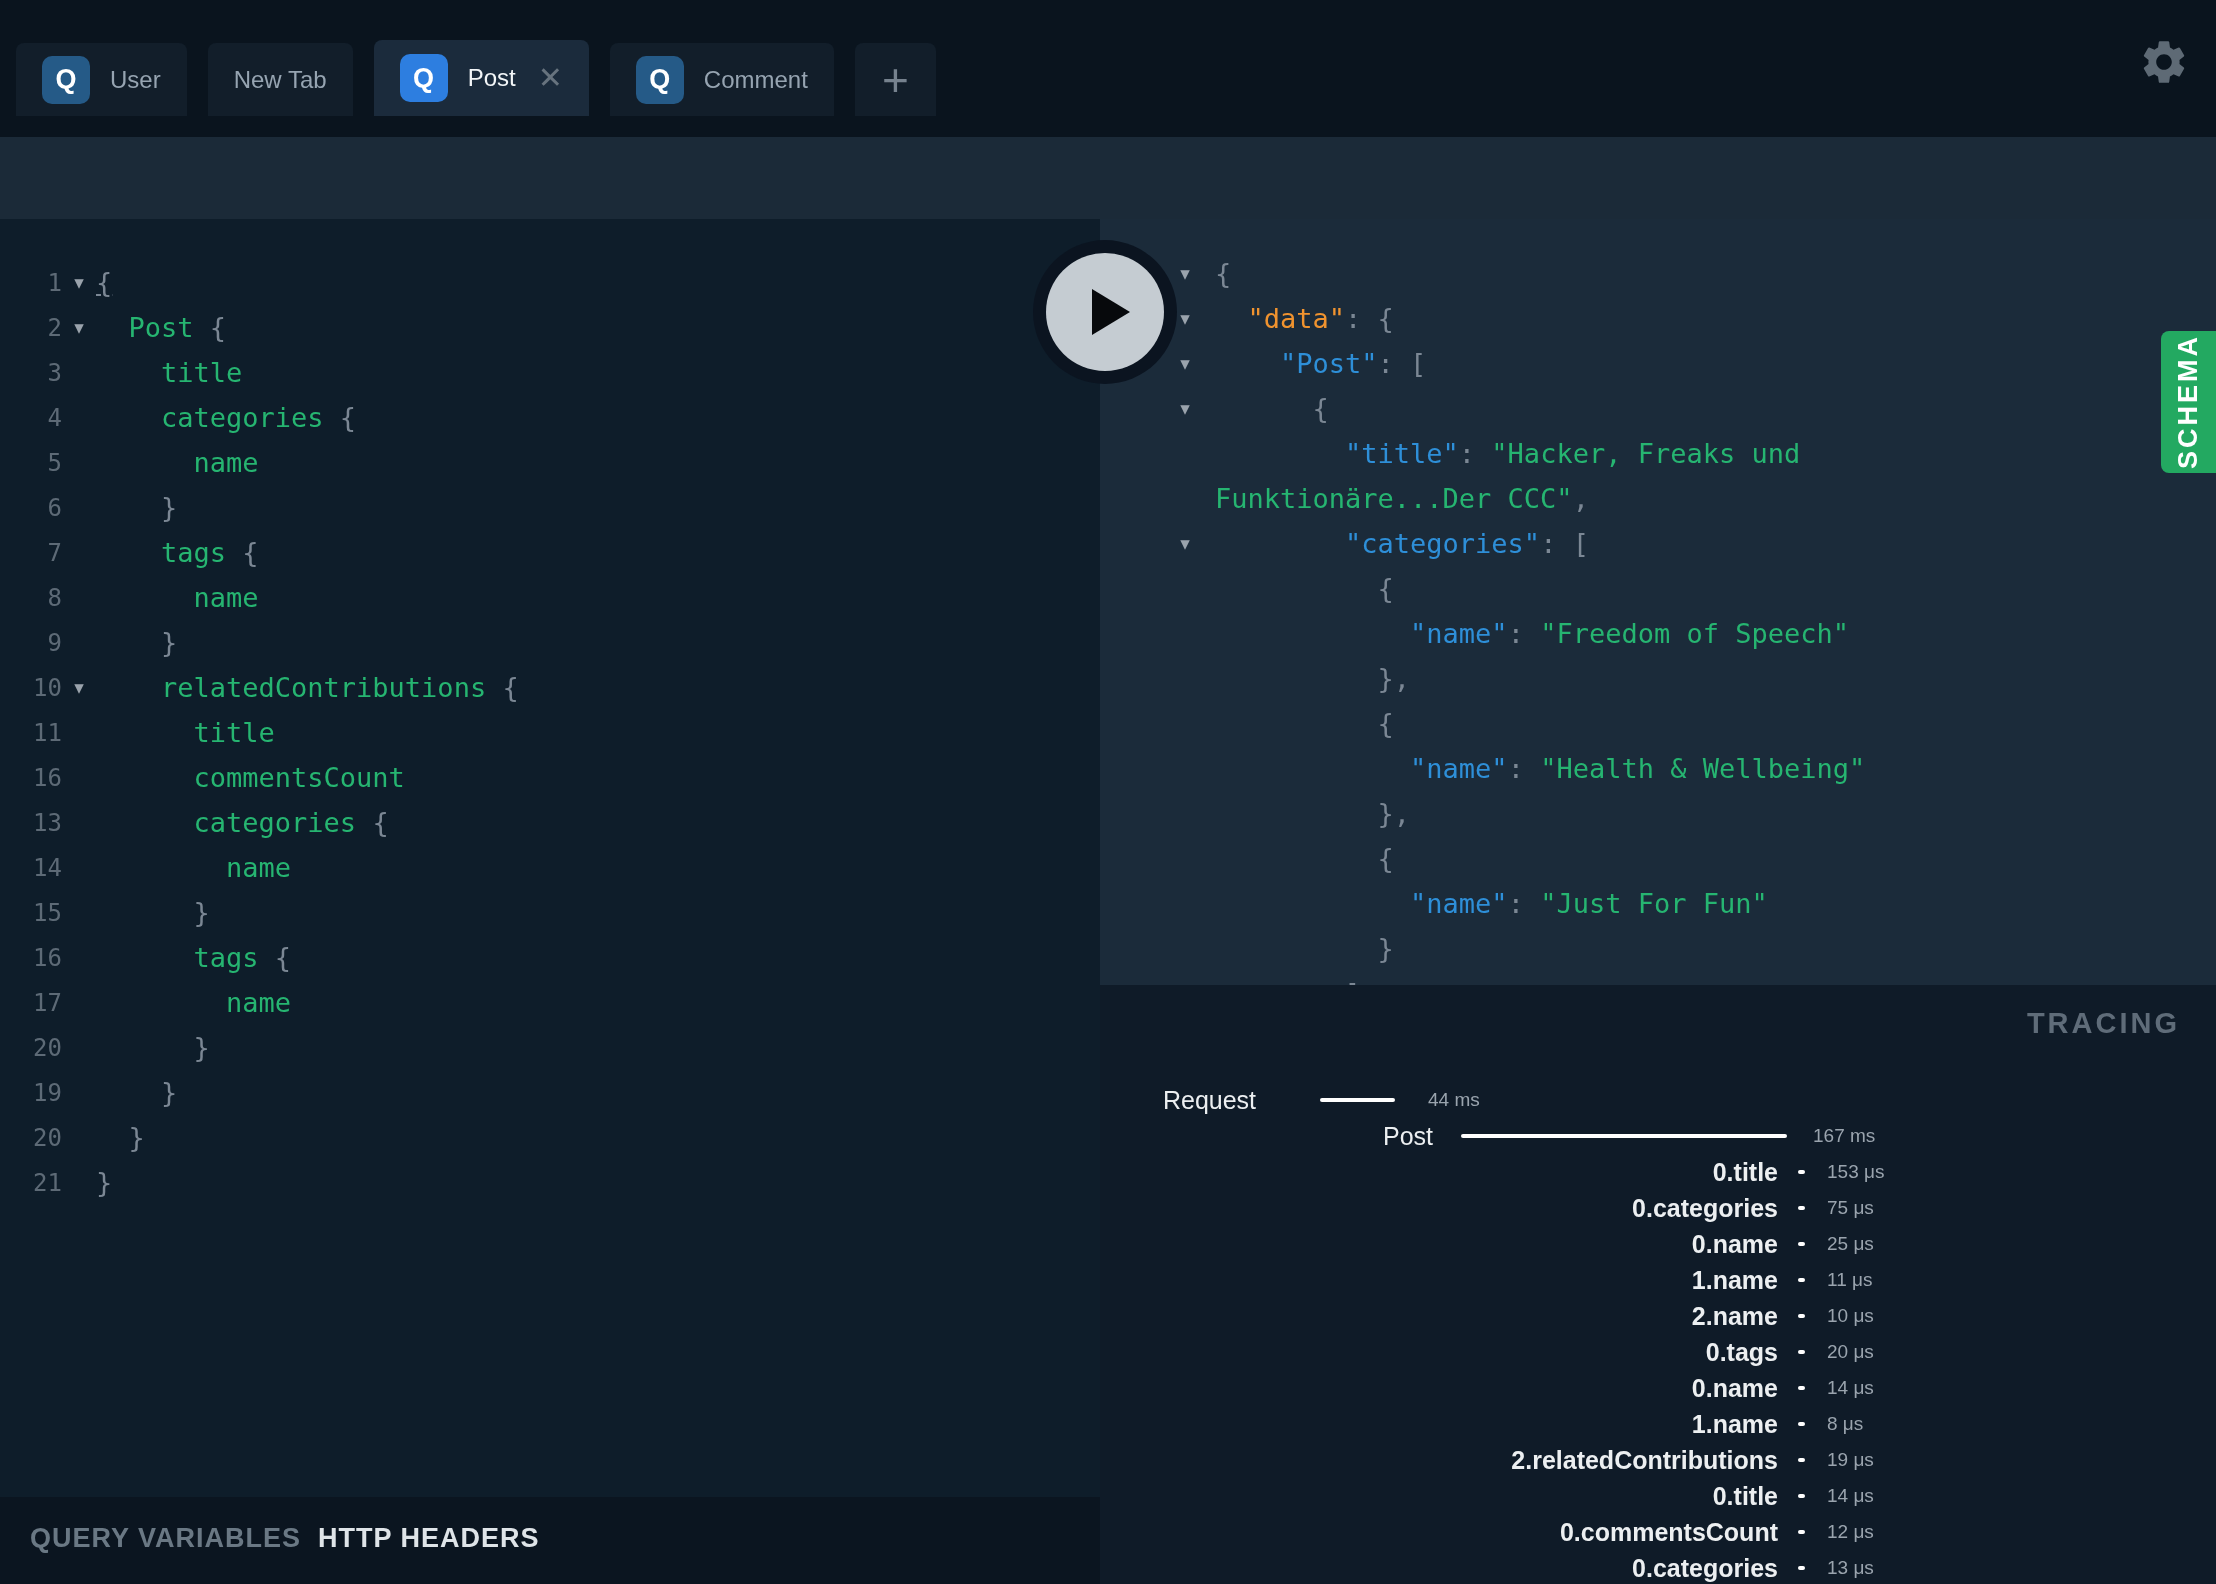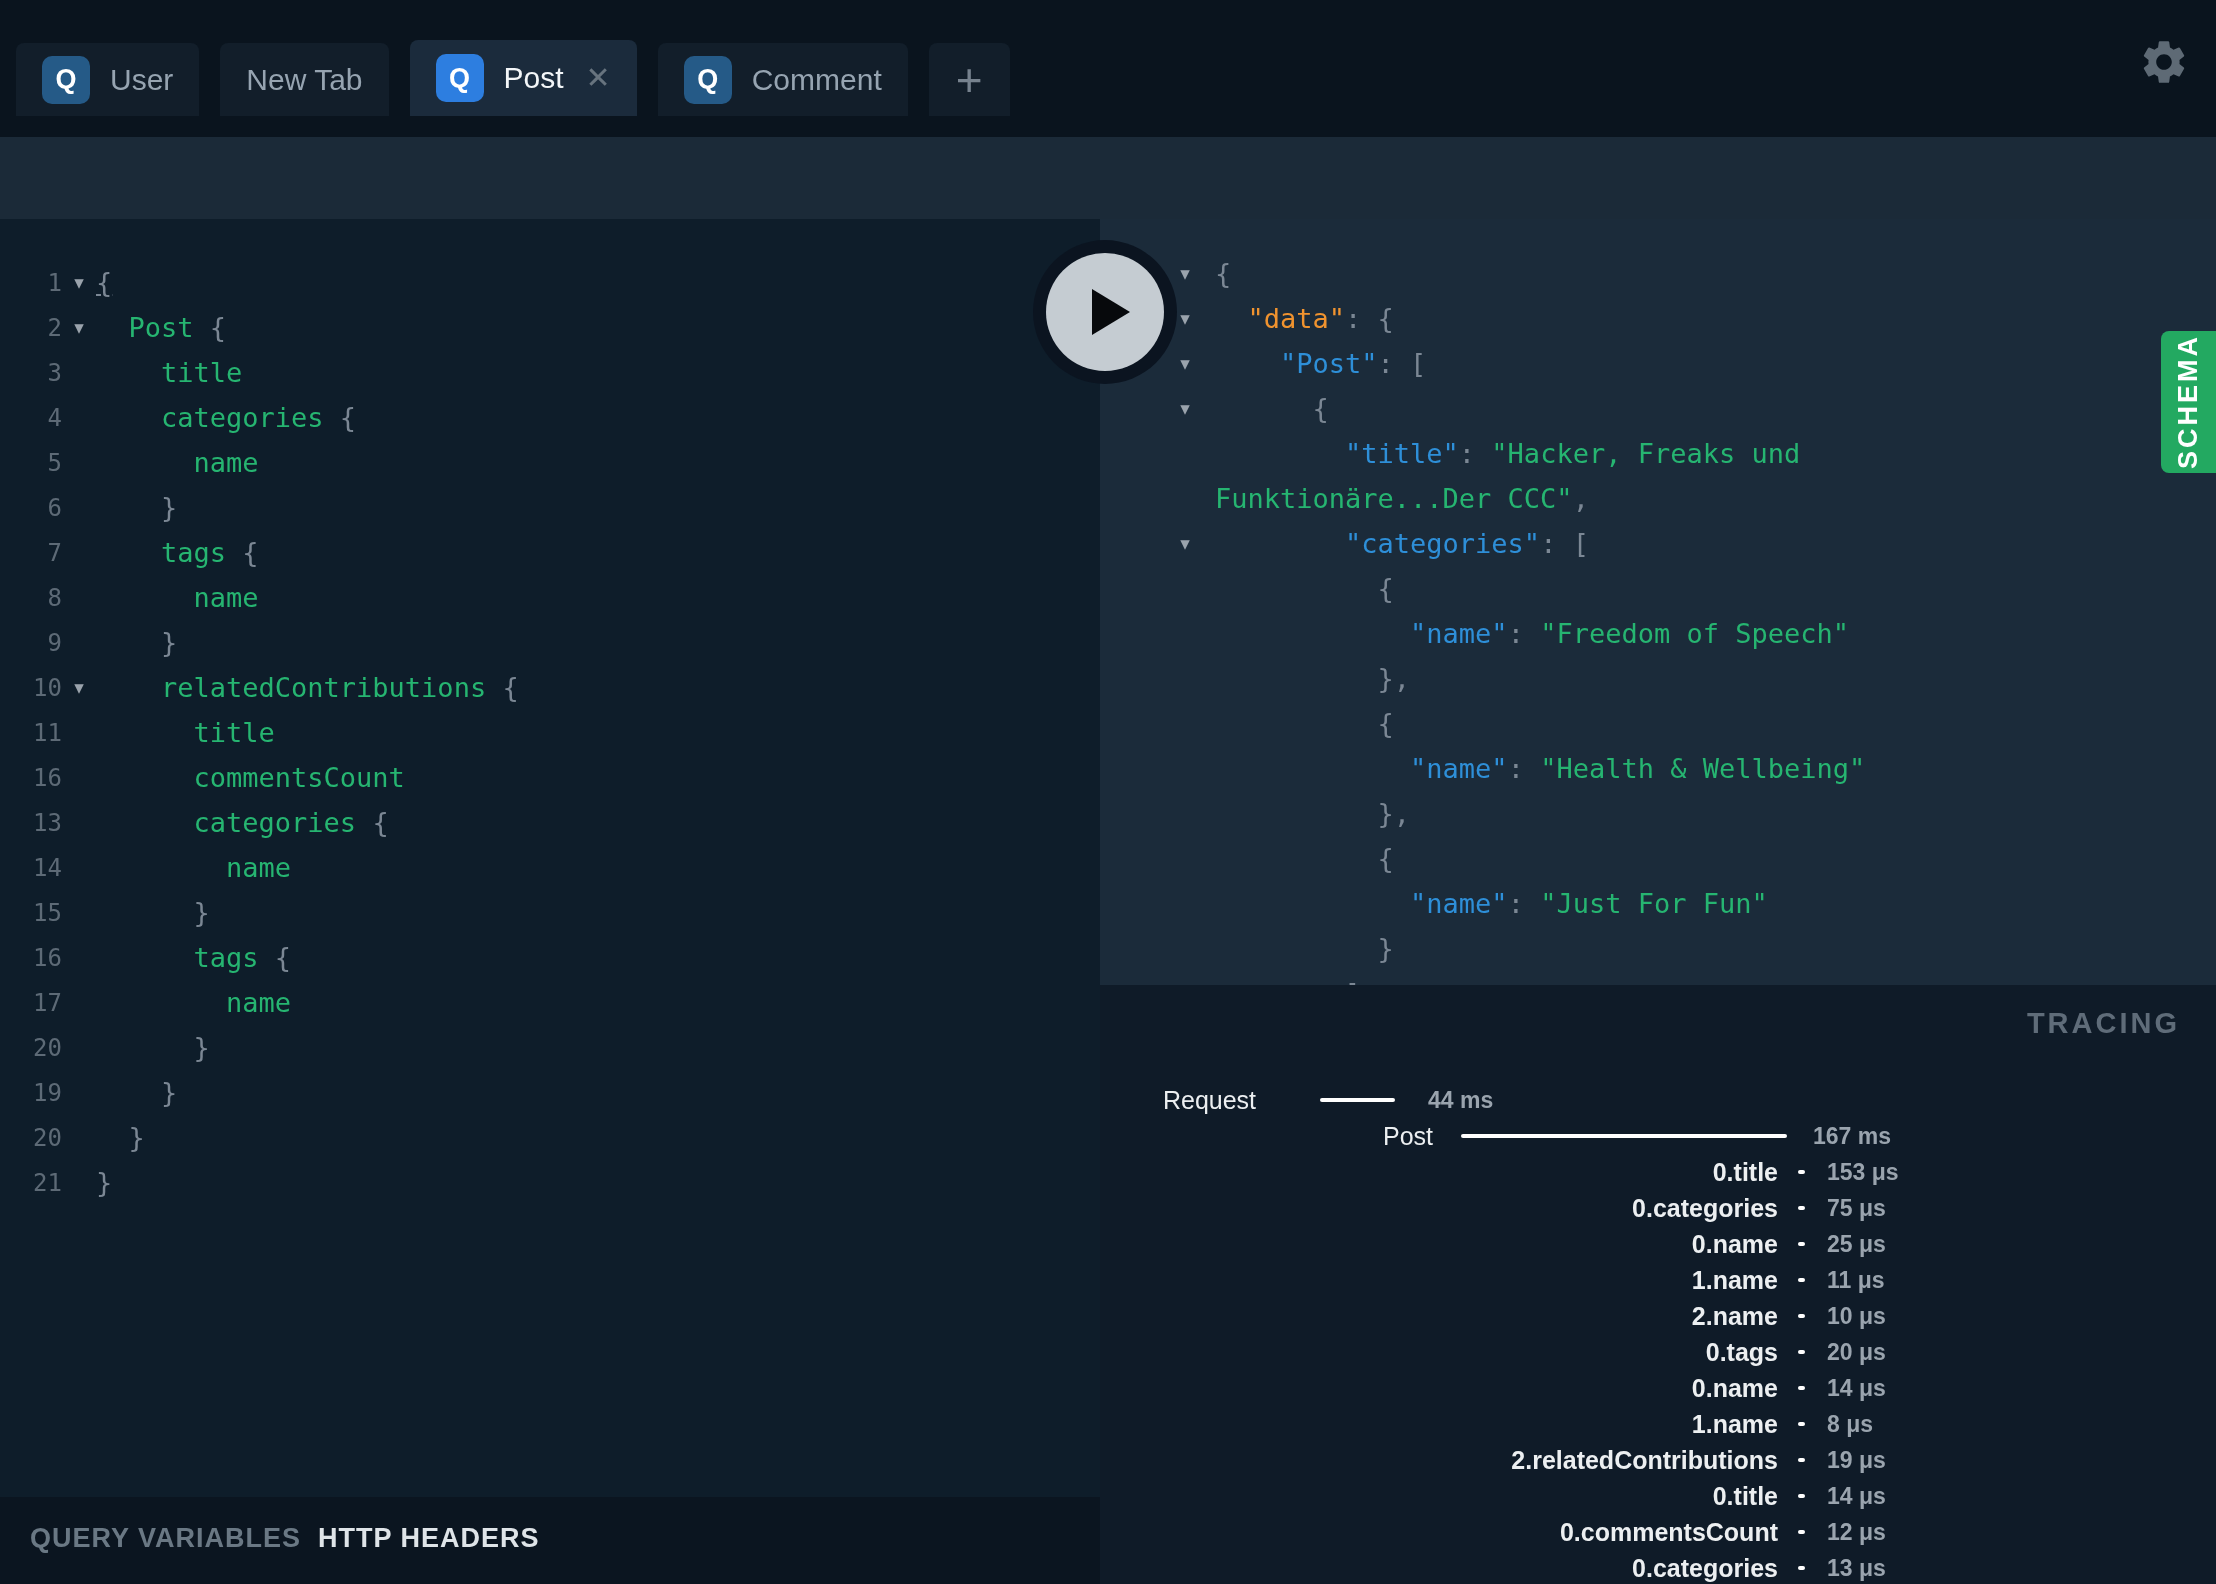--- a/index.html
+++ b/index.html
@@ -10,21 +10,21 @@
   
   #tabbar { position:absolute; left:0; top:0; width:2216px; height:137px; background:#0a141e; }
   #tabs { position:absolute; left:16px; top:40px; display:flex; gap:21px; align-items:flex-end; }
   .tab { height:73px; display:flex; align-items:center; padding:0 26px; background:#121e2a;
          border-radius:8px 8px 0 0; cursor:pointer; }
   .tab.active { background:#1b2b3c; height:76px; }
   .tab .badge { width:48px; height:48px; border-radius:10px; background:#255a87; color:#fff;
                 font-weight:bold; font-size:27px; display:flex; align-items:center; justify-content:center;
                 margin-right:20px; }
   .tab.active .badge { background:#2d7ee0; }
-  .tab .tlabel { font-size:30px; color:#96a4b1; white-space:nowrap; }
+  .tab .tlabel { font-size:24px; color:#96a4b1; white-space:nowrap; }
   .tab.active .tlabel { color:#f3f6f8; }
   .tab .close { margin-left:22px; color:#67737e; font-size:30px; line-height:1; }
   .tab.plus { width:81px; justify-content:center; padding:0; }
   .tab .plus-glyph { color:#76828e; font-size:46px; font-weight:300; line-height:1; }
 
   #gear { position:absolute; right:26px; top:36px; width:52px; height:52px; cursor:pointer; }
 
   
   #toolbar { position:absolute; left:0; top:137px; width:2216px; height:82px; background:#1b2a38; }
   .tbtn { position:absolute; top:148px; height:60px; background:#152433; border-radius:6px;
@@ -71,21 +71,21 @@
 
   
   #tracing-pane { position:absolute; left:1100px; top:985px; width:1116px; height:761px;
                   background:#0f1b28; overflow:hidden; }
   #tracing-title { position:absolute; right:36px; top:22px; color:#5f6c79; font-size:29px;
                    font-weight:700; letter-spacing:3px; }
   #trace-rows { position:absolute; left:20px; top:97px; width:1080px; }
   .trace-row { height:36px; display:flex; align-items:center; }
   .t-label { color:#eceff1; font-size:25px; text-align:right; white-space:nowrap; }
   .t-bar   { height:4px; background:#ffffff; border-radius:2px; flex:0 0 auto; }
-  .t-dur   { color:#9aa4ae; font-size:23px; white-space:nowrap;font-weight:bold; }
+  .t-dur   { color:#9aa4ae; font-size:19px; white-space:nowrap; }
   .k-request .t-label { flex:0 0 179px;text-align:center; }
   .k-request .t-bar   { width:75px;  margin-left:21px; }
   .k-request .t-dur   { margin-left:33px; }
   .k-post .t-label { flex:0 0 313px; }
   .k-post .t-bar   { width:326px; margin-left:28px; }
   .k-post .t-dur   { margin-left:26px; }
   .k-field .t-label { flex:0 0 658px;font-weight:bold; }
   .k-field .t-bar   { width:7px; margin-left:20px; }
   .k-field .t-dur   { margin-left:22px; }
   #h-scrollbar { position:absolute; left:264px; bottom:0; width:852px; height:9px; background:#c7cacd; }

